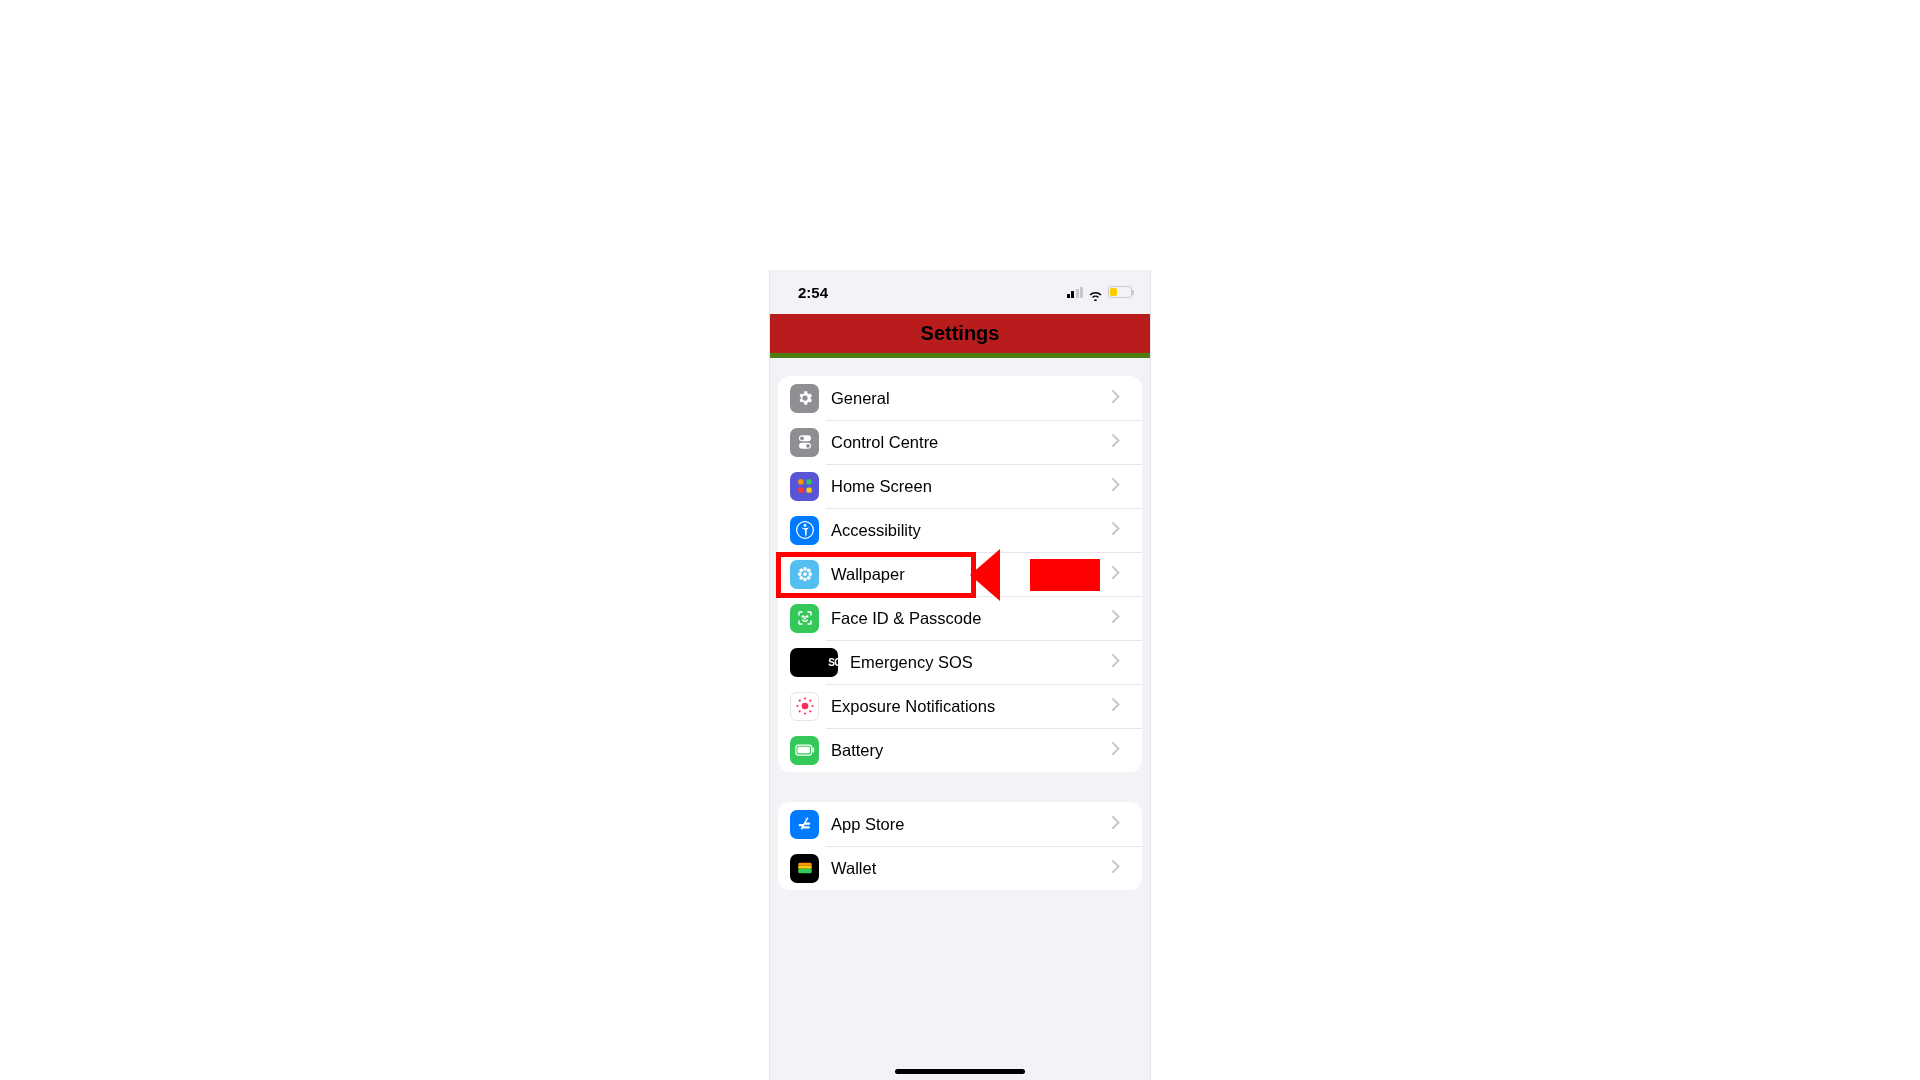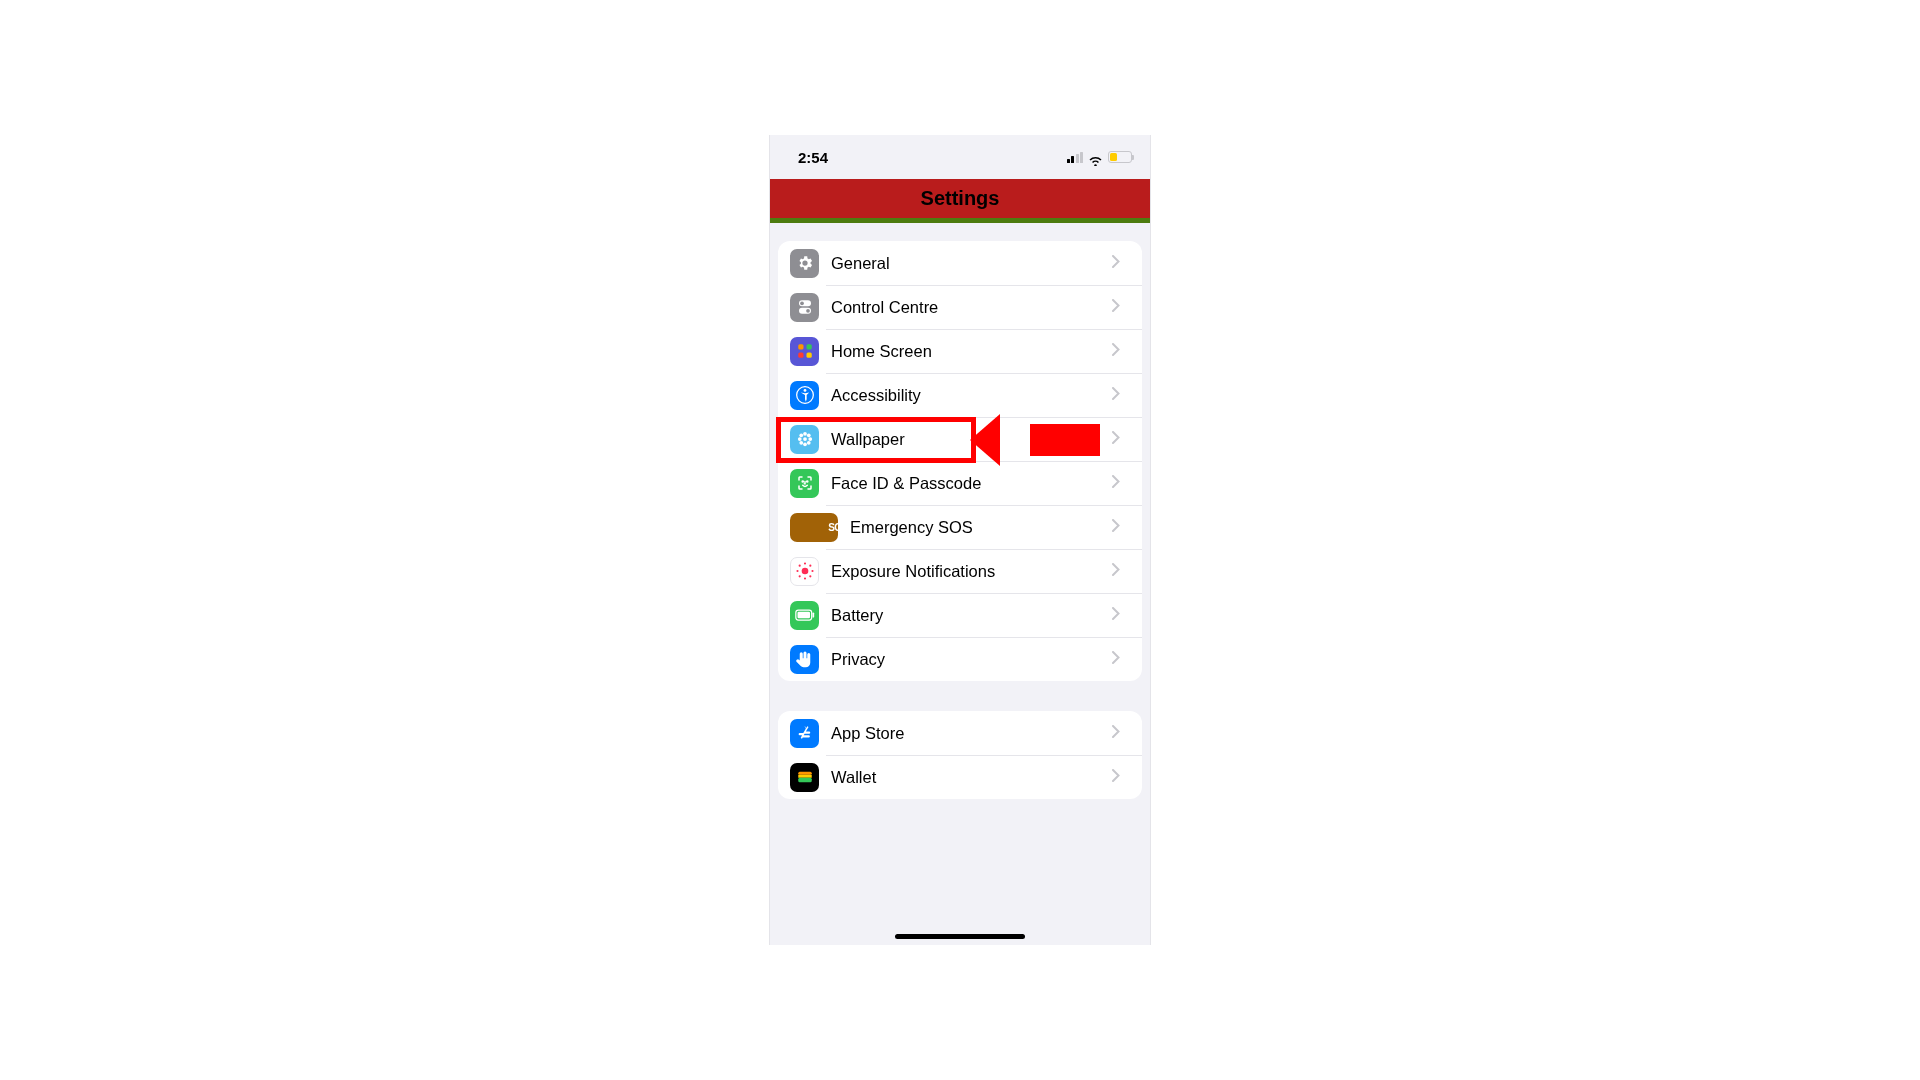--- a/index.html
+++ b/index.html
@@ -1,17 +1,17 @@
 <!DOCTYPE html>
 <html><head>
 <meta charset="utf-8">
 <style>
   * { box-sizing: border-box; margin: 0; padding: 0; }
   html, body { width: 1920px; height: 1080px; background: #ffffff; font-family: -apple-system, "Helvetica Neue", Arial, sans-serif; }
-  .stage { width: 1920px; height: 1080px; position: relative; display: flex; justify-content: center; align-items: center; }
+  .stage { width: 1920px; height: 1080px; position: relative; display: flex; justify-content: center; align-items: flex-end; }
   .phone {
     width: 380px;
     height: 810px;
     background: #f2f2f7;
     border-radius: 0;
     position: relative;
     overflow: hidden;
     box-shadow: -1px 0 0 #e4e4e9, 1px 0 0 #e4e4e9;
     margin-top: 0;
   }
@@ -73,21 +73,21 @@
   }
   .row .label { flex: 1; font-size: 16.5px; color: #000; }
   .row .chevron { flex: 0 0 20px; color: #c7c7cc; margin-right: 10px; }
   .chev-svg { width: 8px; height: 13px; }
 
   .bg-gray{background:#8e8e93;}
   .bg-blue{background:#007aff;}
   .bg-indigo{background:#5856d6;}
   .bg-cyan{background:#55bef0;}
   .bg-green{background:#34c759;}
-  .bg-red{background:#a16207;padding-left:48px;}
+  .bg-red{background:#000000;padding-left:48px;}
   .bg-white{background:#fff;border:1px solid #e5e5ea;}
   .bg-dark{background:#1c1c1e;}
   .bg-black{background:#000;}
 
   .highlight-box {
     position: absolute;
     border: 5px solid #ff0000;
     pointer-events: none;
     z-index: 10;
   }
@@ -272,31 +272,20 @@
                 <rect x="3" y="3" width="15" height="8" rx="1.5" fill="#fff"></rect>
                 <rect x="21" y="4" width="2" height="6" rx="1" fill="#fff"></rect>
               </svg>
           </div>
           <div class="label">Battery</div>
           <div class="chevron"><svg class="chev-svg" viewBox="0 0 8 13">
                 <path d="M1 1l5.5 5.5L1 12" stroke="#c7c7cc" stroke-width="2" fill="none" stroke-linecap="round"></path>
               </svg></div>
         </div>
 
-        <div class="row">
-          <div class="icon bg-blue">
-            <svg width="18" height="18" viewBox="0 0 24 24" fill="#fff">
-                <path d="M12 2a2 2 0 00-2 2v7H9V5a2 2 0 00-4 0v9l-1-1a2 2 0 00-3 3l5 5a6 6 0 004 2h3a6 6 0 006-6V6a2 2 0 00-4 0v5h-1V4a2 2 0 00-2-2z"></path>
-              </svg>
-          </div>
-          <div class="label">Privacy</div>
-          <div class="chevron"><svg class="chev-svg" viewBox="0 0 8 13">
-                <path d="M1 1l5.5 5.5L1 12" stroke="#c7c7cc" stroke-width="2" fill="none" stroke-linecap="round"></path>
-              </svg></div>
-        </div>
 
       </div>
 
       <div class="group">
 
         <div class="row">
           <div class="icon bg-blue">
             <svg width="18" height="18" viewBox="0 0 24 24" fill="#fff">
                 <path d="M12 3l1.5 2.6L15 3l1.7 1-3.5 6h4.3a1.5 1.5 0 010 3h-6l-1.2 2H17a1.5 1.5 0 010 3h-8l-1 1.7-1.7-1L8 15H5a1.5 1.5 0 010-3h4.7l3.5-6L11.5 3.4 12 3z"></path>
               </svg>

